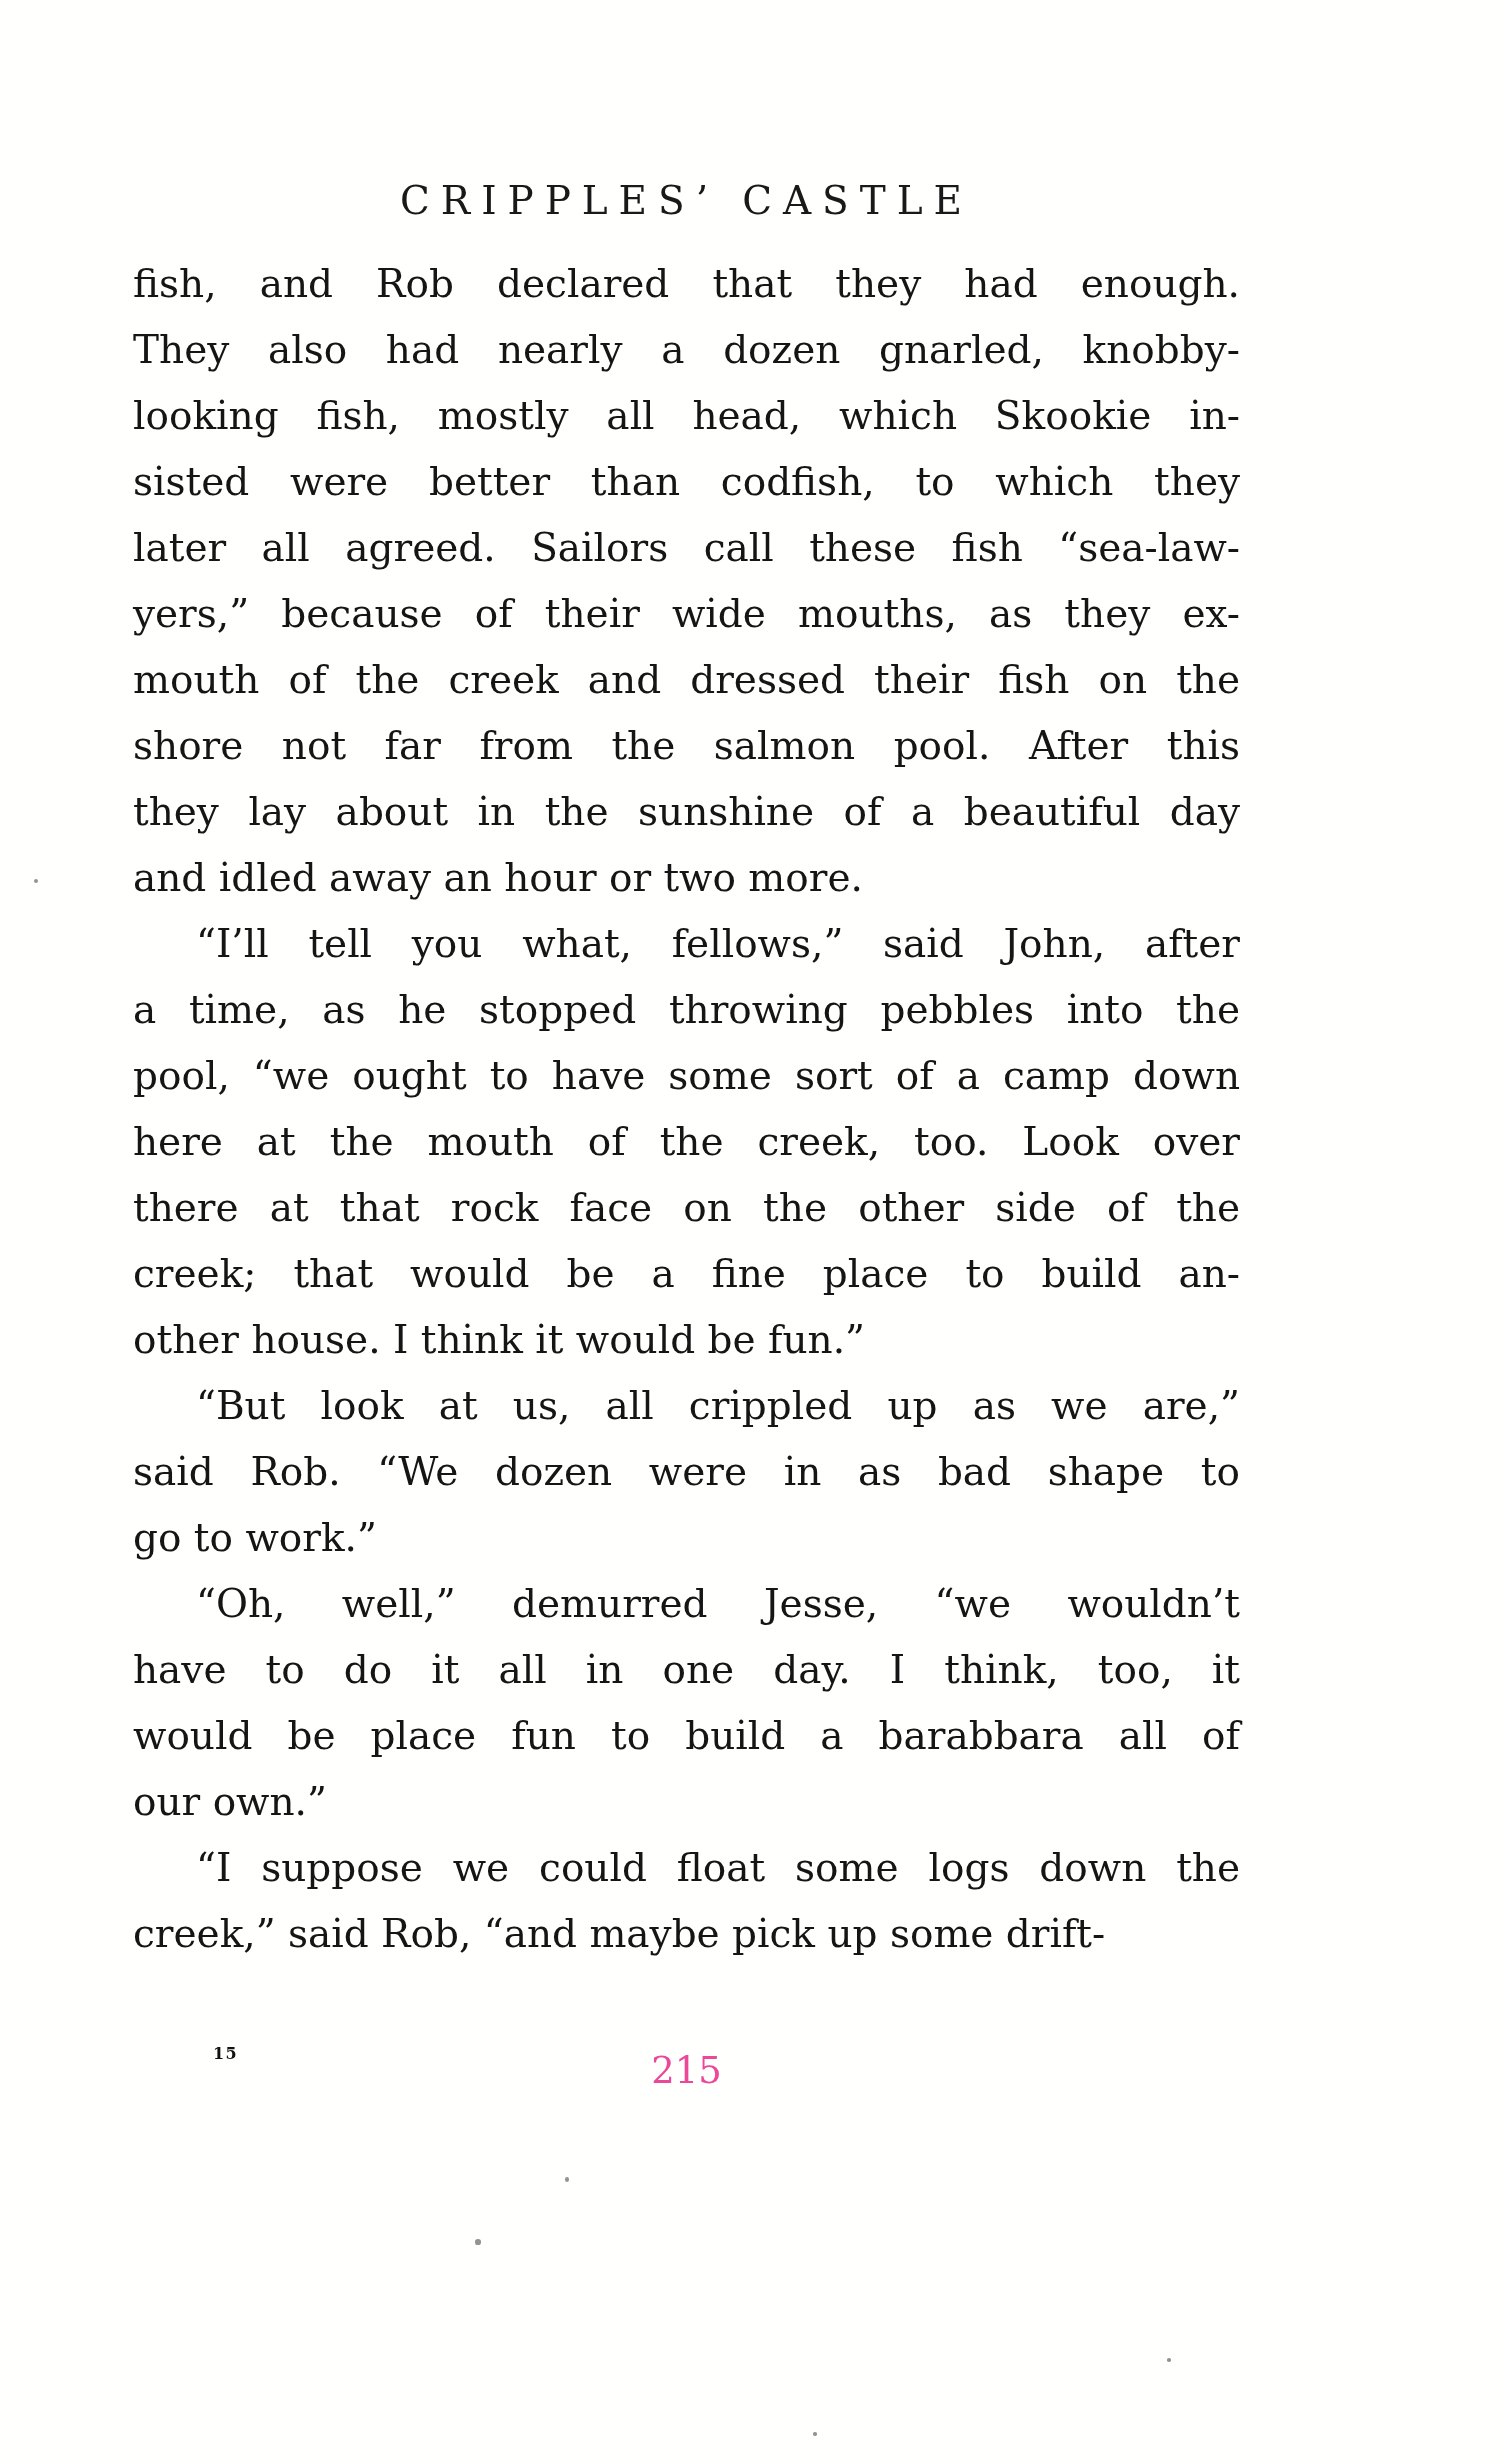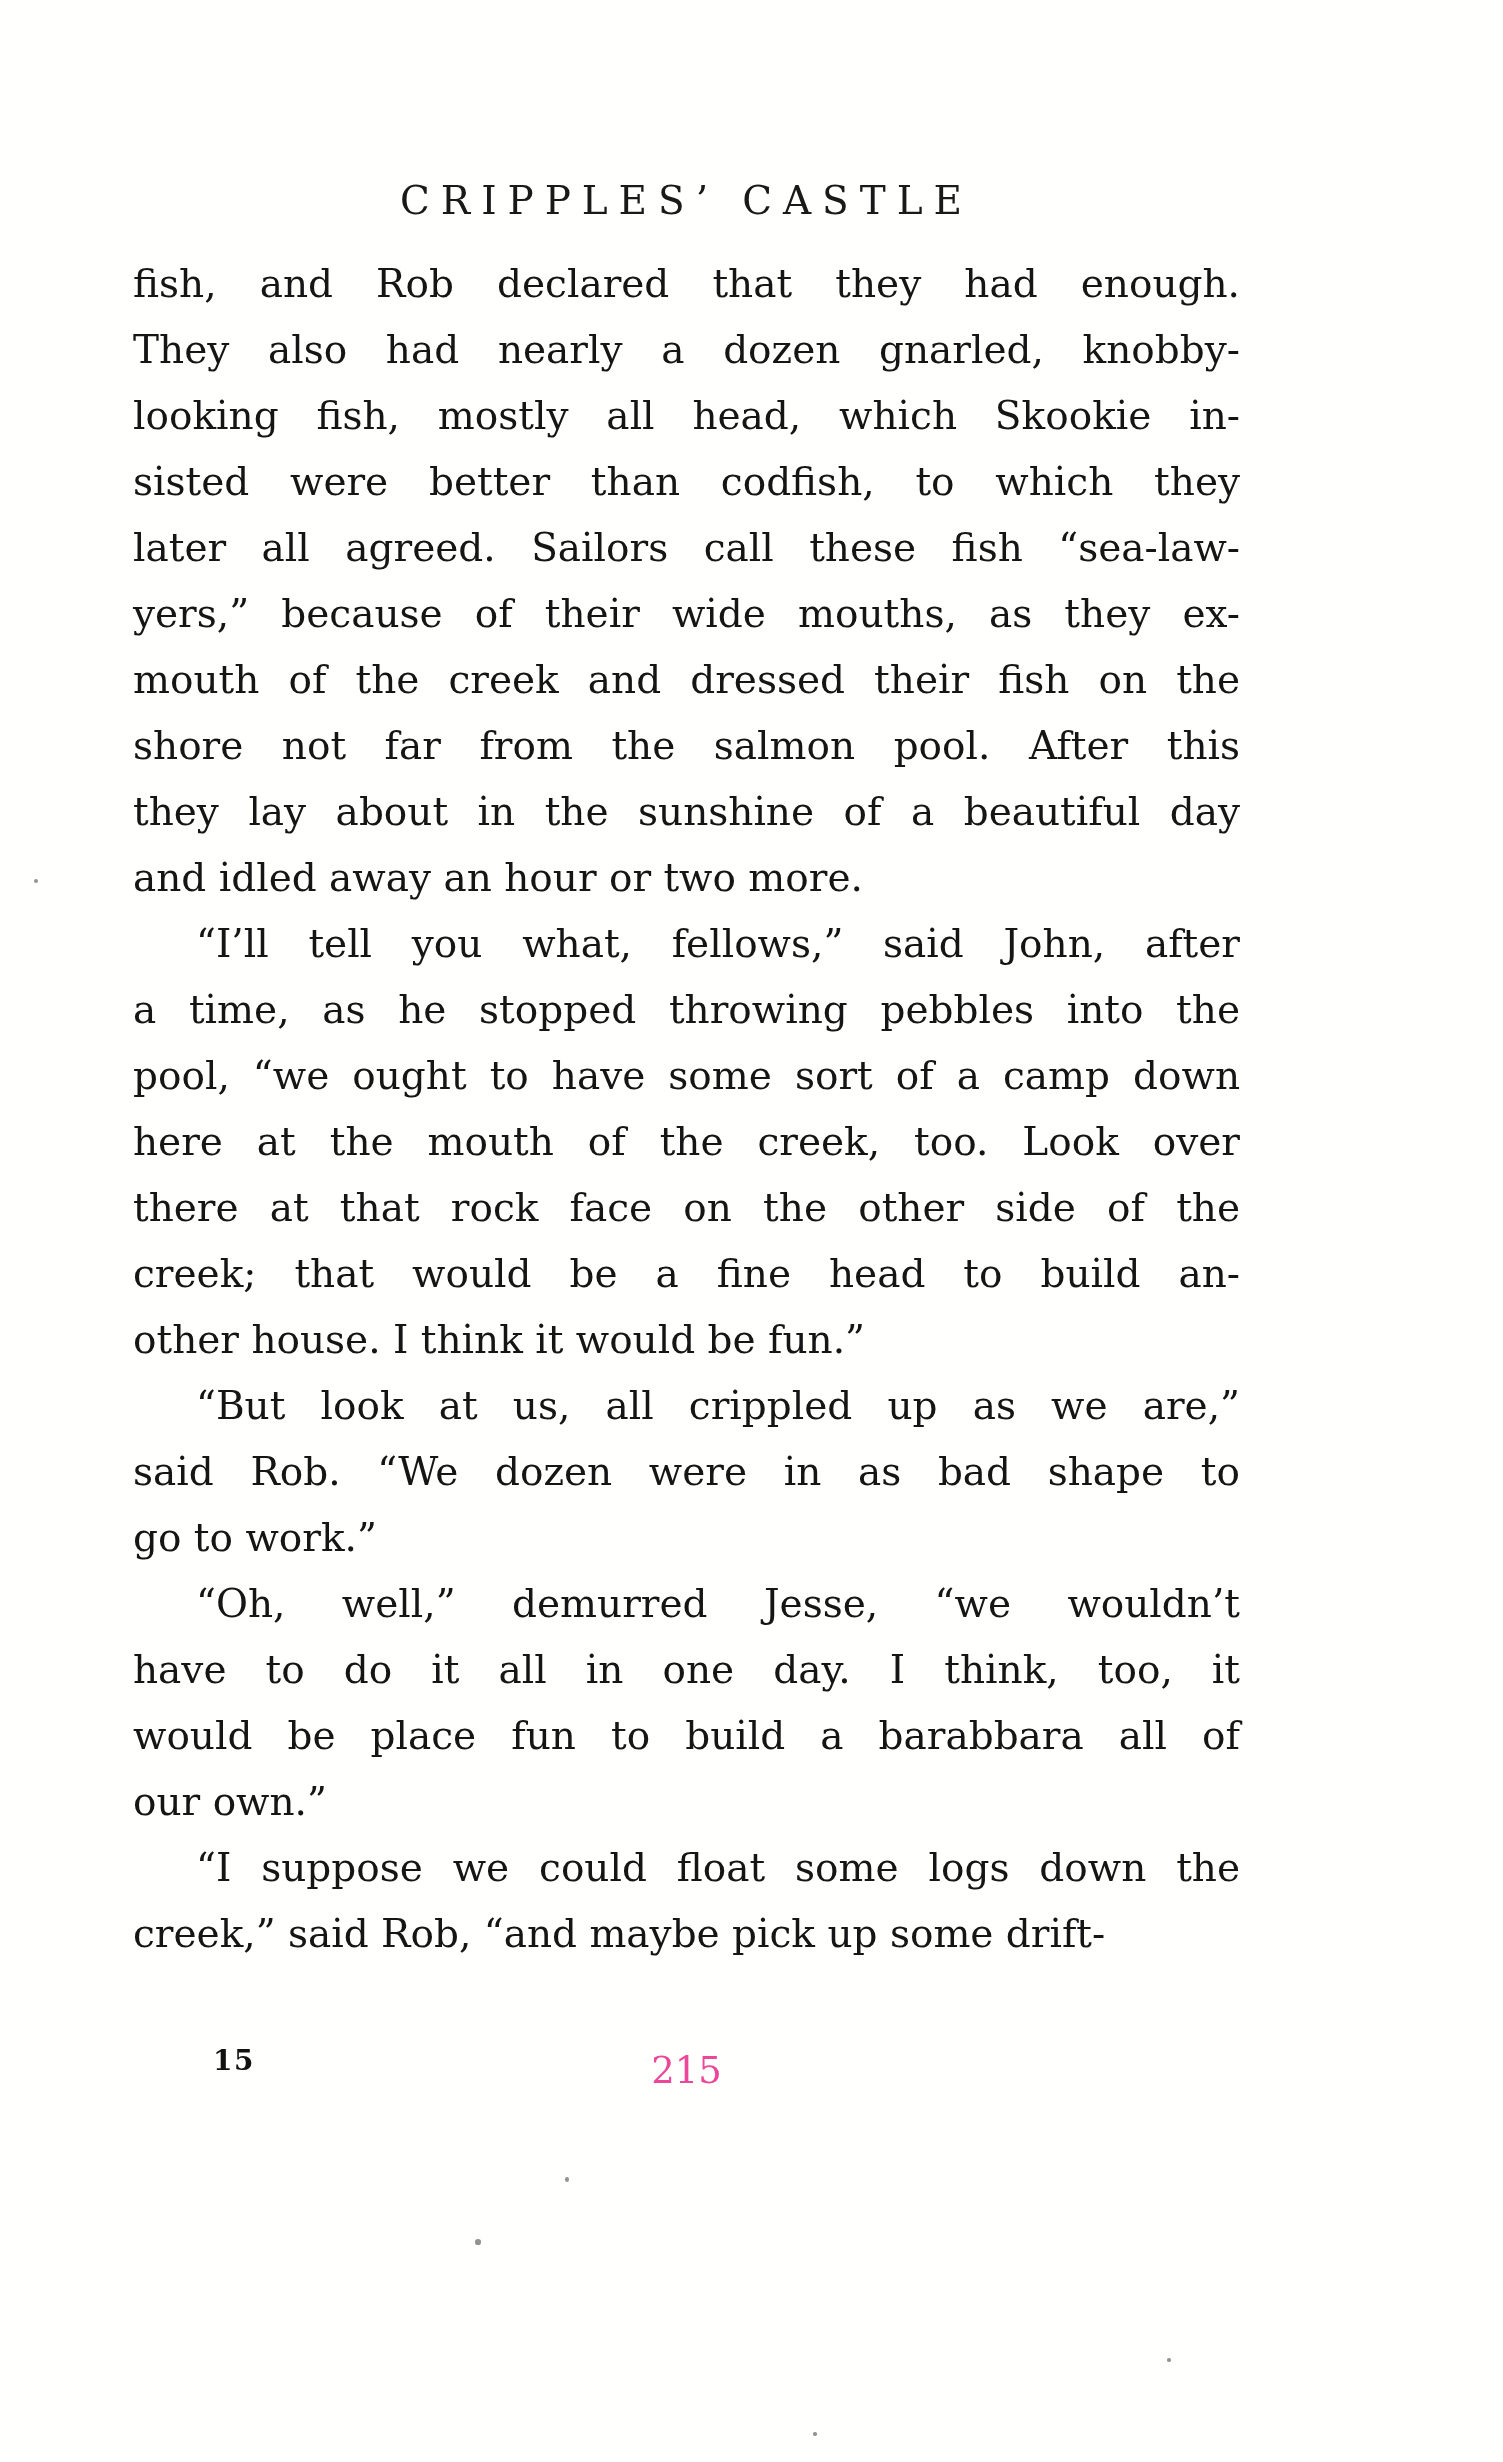--- a/index.html
+++ b/index.html
@@ -47,21 +47,21 @@
   .line.last {
     text-align-last: left;
     -moz-text-align-last: left;
   }
   .para .line:first-child { text-indent: 63px; }
   .para.continuation .line:first-child { text-indent: 0; }
   .signature-mark {
     position: absolute;
     left: 213px;
     top: 2044px;
-    font-size: 28px;
+    font-size: 16px;
     font-weight: bold;
     letter-spacing: 1.4px;
     color: #111;
   }
   .page-number {
     position: absolute;
     left: 133px;
     top: 2049px;
     width: 1107px;
     text-align: center;
@@ -99,21 +99,21 @@
         <div class="line">shore not far from the salmon pool. After this</div>
         <div class="line">they lay about in the sunshine of a beautiful day</div>
         <div class="line last">and idled away an hour or two more.</div>
       </div>
       <div class="para">
         <div class="line">“I’ll tell you what, fellows,” said John, after</div>
         <div class="line">a time, as he stopped throwing pebbles into the</div>
         <div class="line">pool, “we ought to have some sort of a camp down</div>
         <div class="line">here at the mouth of the creek, too. Look over</div>
         <div class="line">there at that rock face on the other side of the</div>
-        <div class="line">creek; that would be a fine head to build an-</div>
+        <div class="line">creek; that would be a fine place to build an-</div>
         <div class="line last">other house. I think it would be fun.”</div>
       </div>
       <div class="para">
         <div class="line">“But look at us, all crippled up as we are,”</div>
         <div class="line">said Rob. “We dozen were in as bad shape to</div>
         <div class="line last">go to work.”</div>
       </div>
       <div class="para">
         <div class="line">“Oh, well,” demurred Jesse, “we wouldn’t</div>
         <div class="line">have to do it all in one day. I think, too, it</div>

